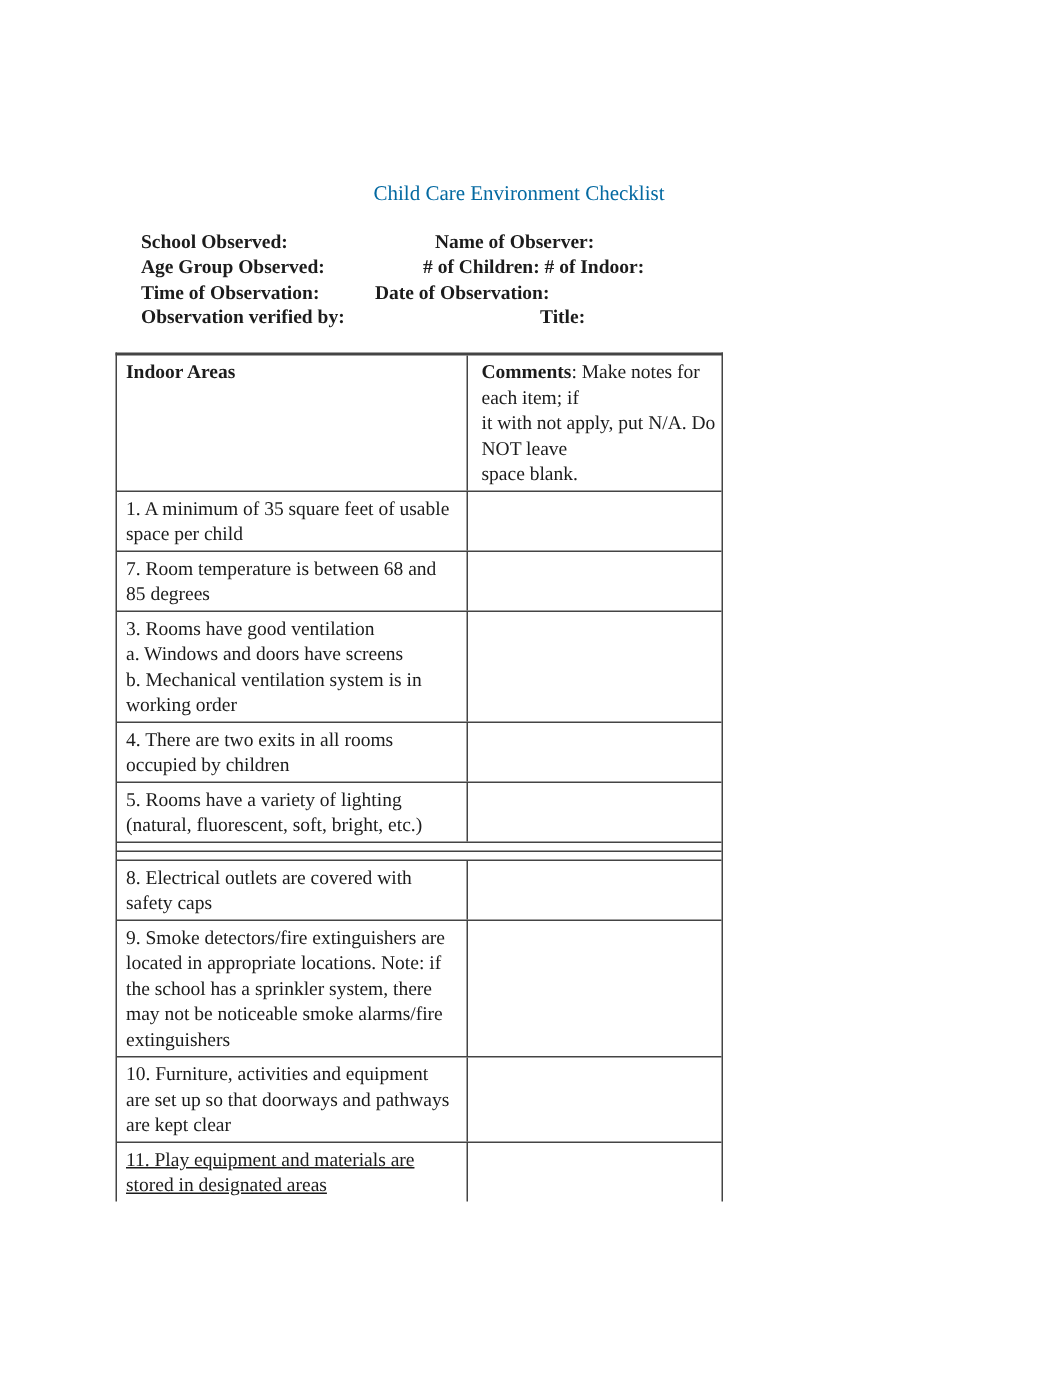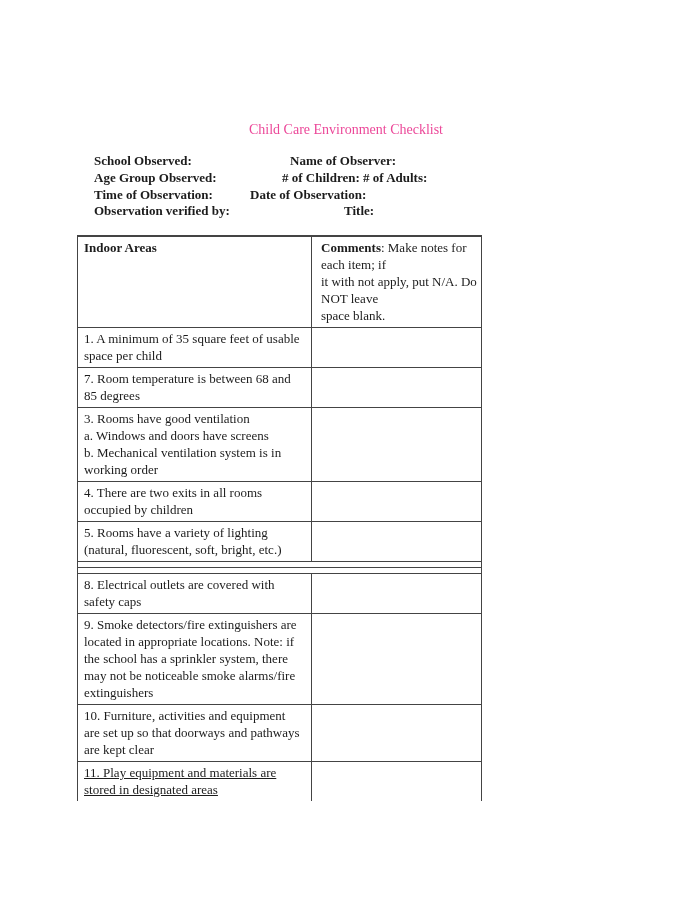--- a/index.html
+++ b/index.html
@@ -17,21 +17,21 @@
     color: #1c1c1c;
   }
   .doc-title {
     position: absolute;
     top: 121px;
     left: 0;
     width: 100%;
     text-align: center;
     font-size: 14px;
     line-height: 17px;
-    color: #ec4899;
+    color: #0369a1;
   }
   .header-block {
     position: absolute;
     top: 153px;
     left: 82px;
     width: 500px;
     font-size: 13px;
     font-weight: bold;
   }
   .header-line {
@@ -41,21 +41,21 @@
     white-space: nowrap;
     margin-left: 12px;
   }
   .header-line .right {
     position: absolute;
     top: 0;
   }
   .header-line:nth-child(1) .right { left: 196px; }
   .header-line:nth-child(2) .right { left: 188px; }
   .header-line:nth-child(3) .right { left: 156px; }
-  .header-line:nth-child(4) .right { left: 250px; }
+  .header-line:nth-child(4) .right { left: 266px; }
 
   .checklist-table {
     position: absolute;
     top: 235px;
     left: 77px;
     width: 405px;
     box-sizing: border-box;
     border: 1.5px solid #444444;
     border-top-width: 2px;
     border-bottom: none;
@@ -93,21 +93,21 @@
 </style>
 </head>
 <body>
 
 <div class="page">
 
   <div class="doc-title">Child Care Environment Checklist</div>
 
   <div class="header-block">
     <div class="header-line"><span class="left">School Observed:</span><span class="right">Name of Observer:</span></div>
-    <div class="header-line"><span class="left">Age Group Observed:</span><span class="right"># of Children: # of Adults:</span></div>
+    <div class="header-line"><span class="left">Age Group Observed:</span><span class="right"># of Children: # of Indoor:</span></div>
     <div class="header-line"><span class="left">Time of Observation:</span><span class="right">Date of Observation:</span></div>
     <div class="header-line"><span class="left">Observation verified by:</span><span class="right">Title:</span></div>
   </div>
 
   <div class="checklist-table">
 
     <div class="trow thead">
       <div class="tcell left">Indoor Areas</div>
       <div class="tcell right"><b>Comments</b><span>: Make notes for each item; if
 it with not apply, put N/A. Do NOT leave

